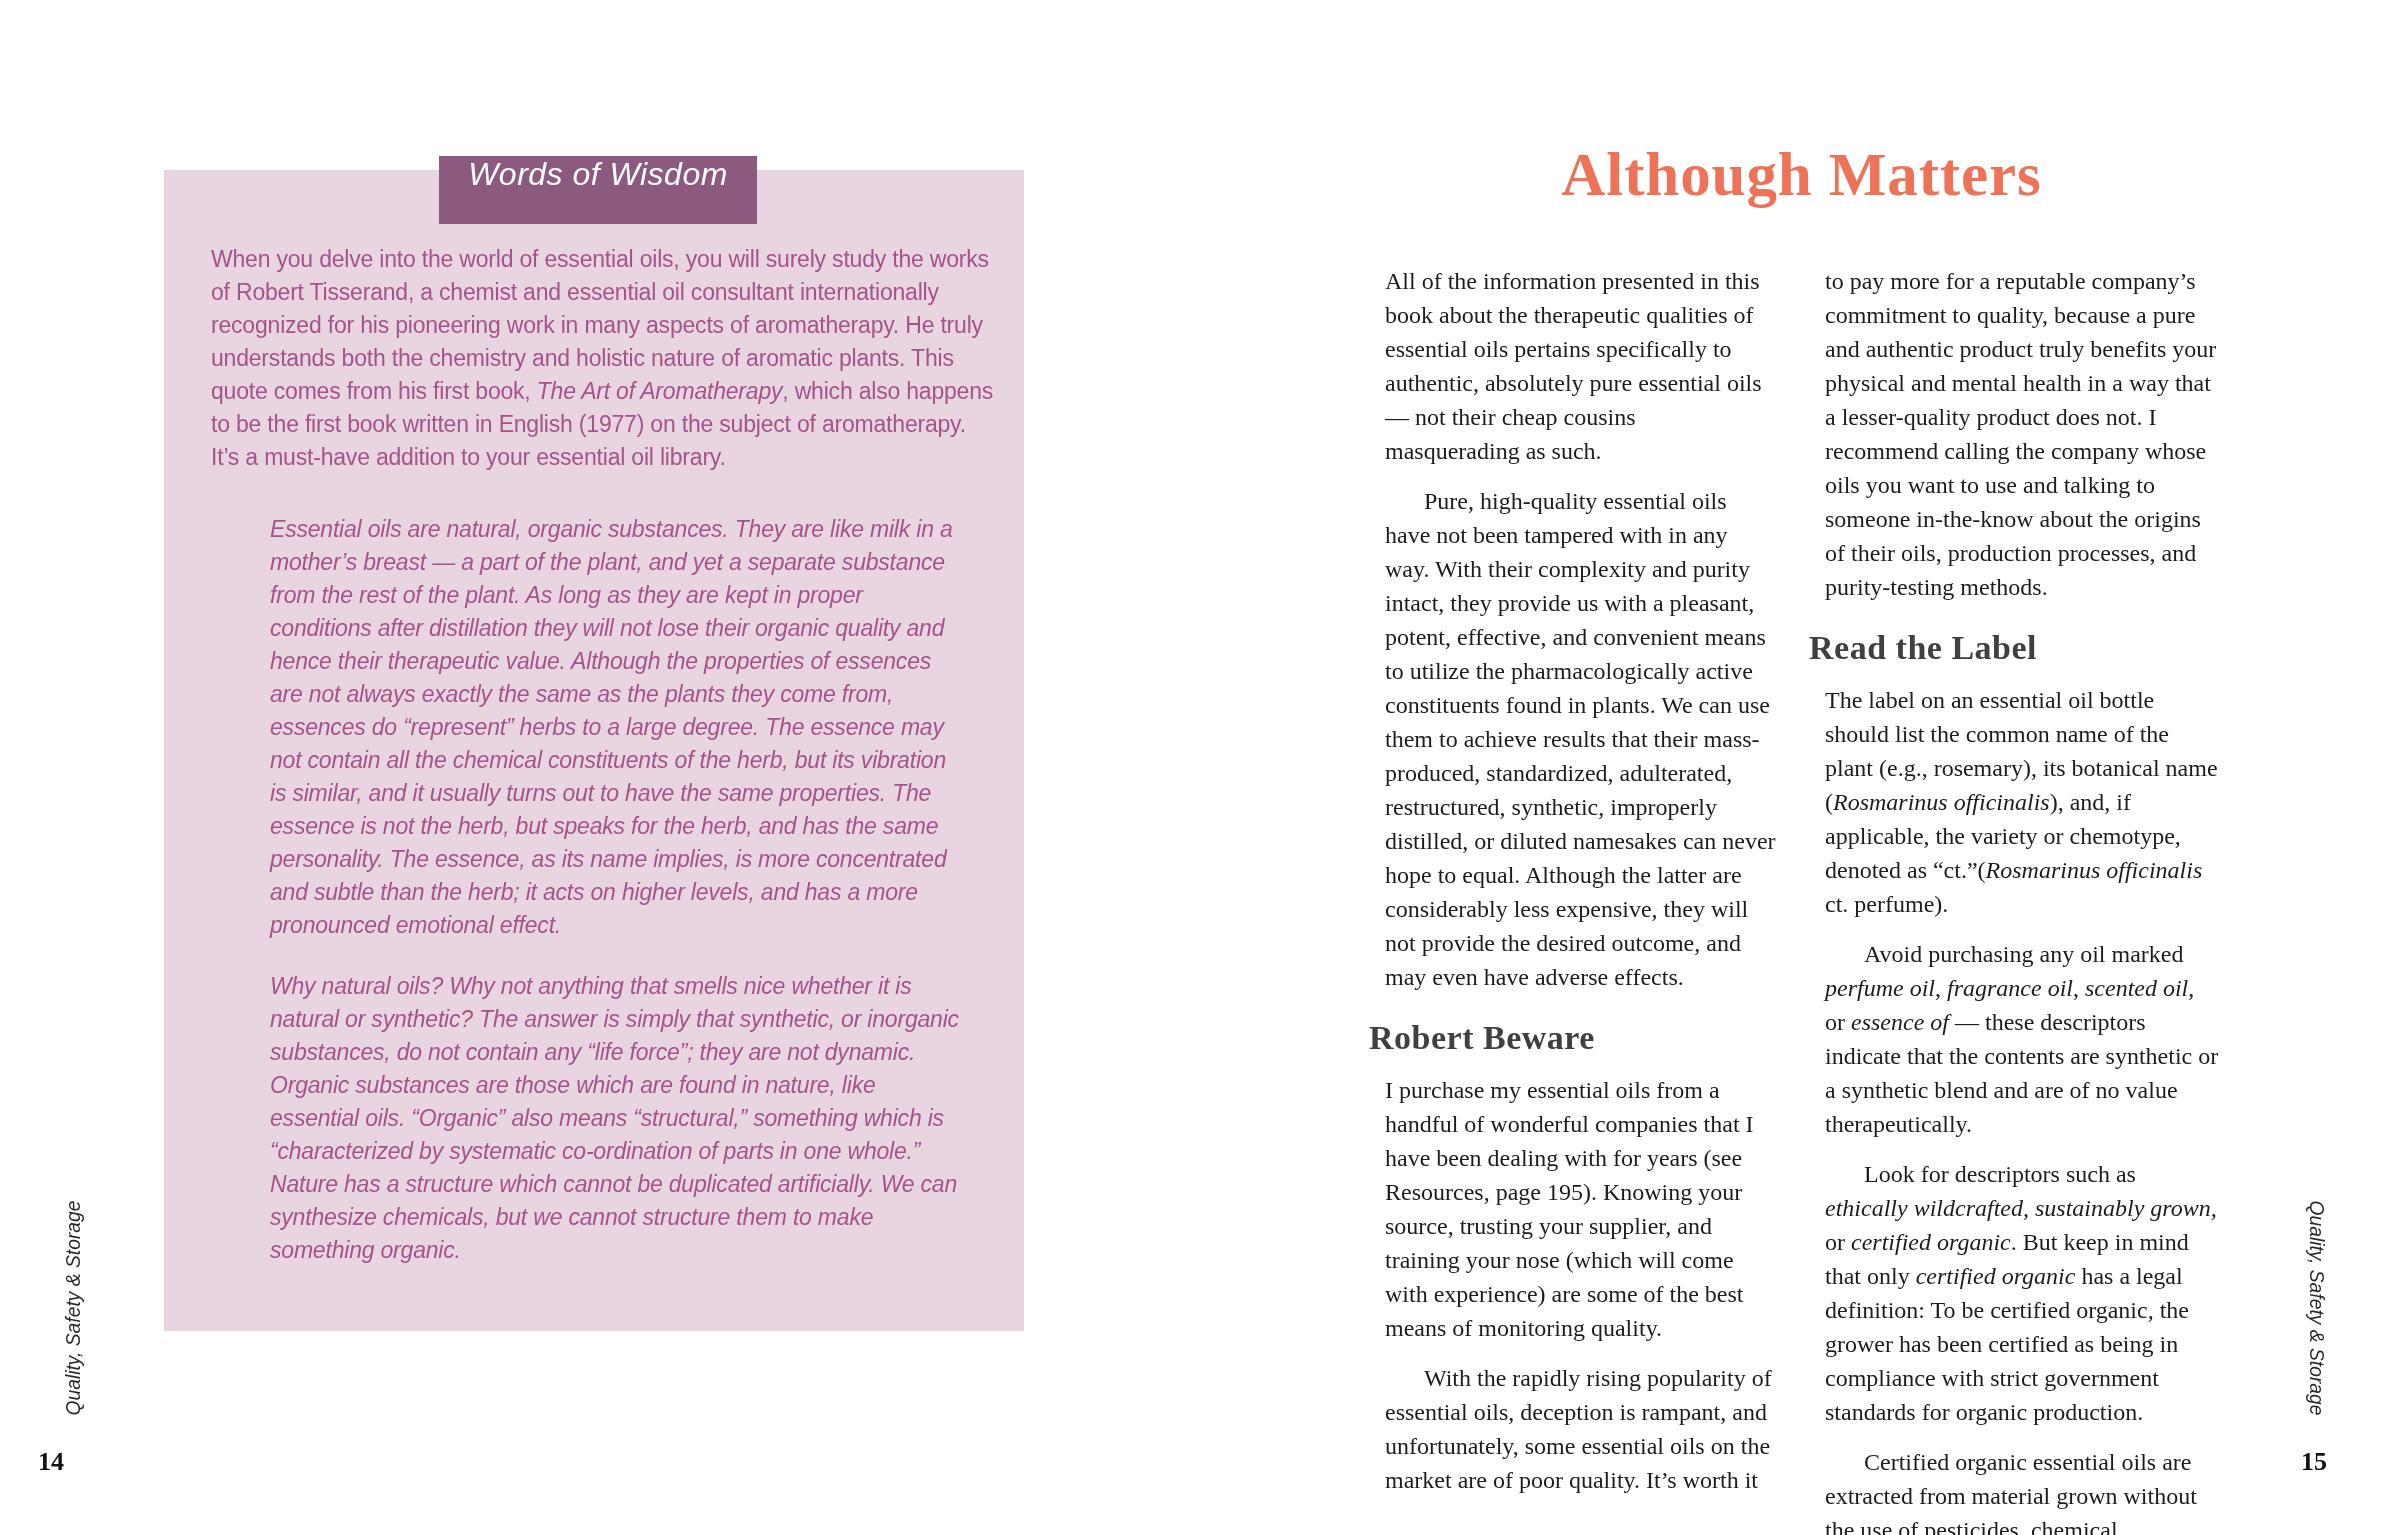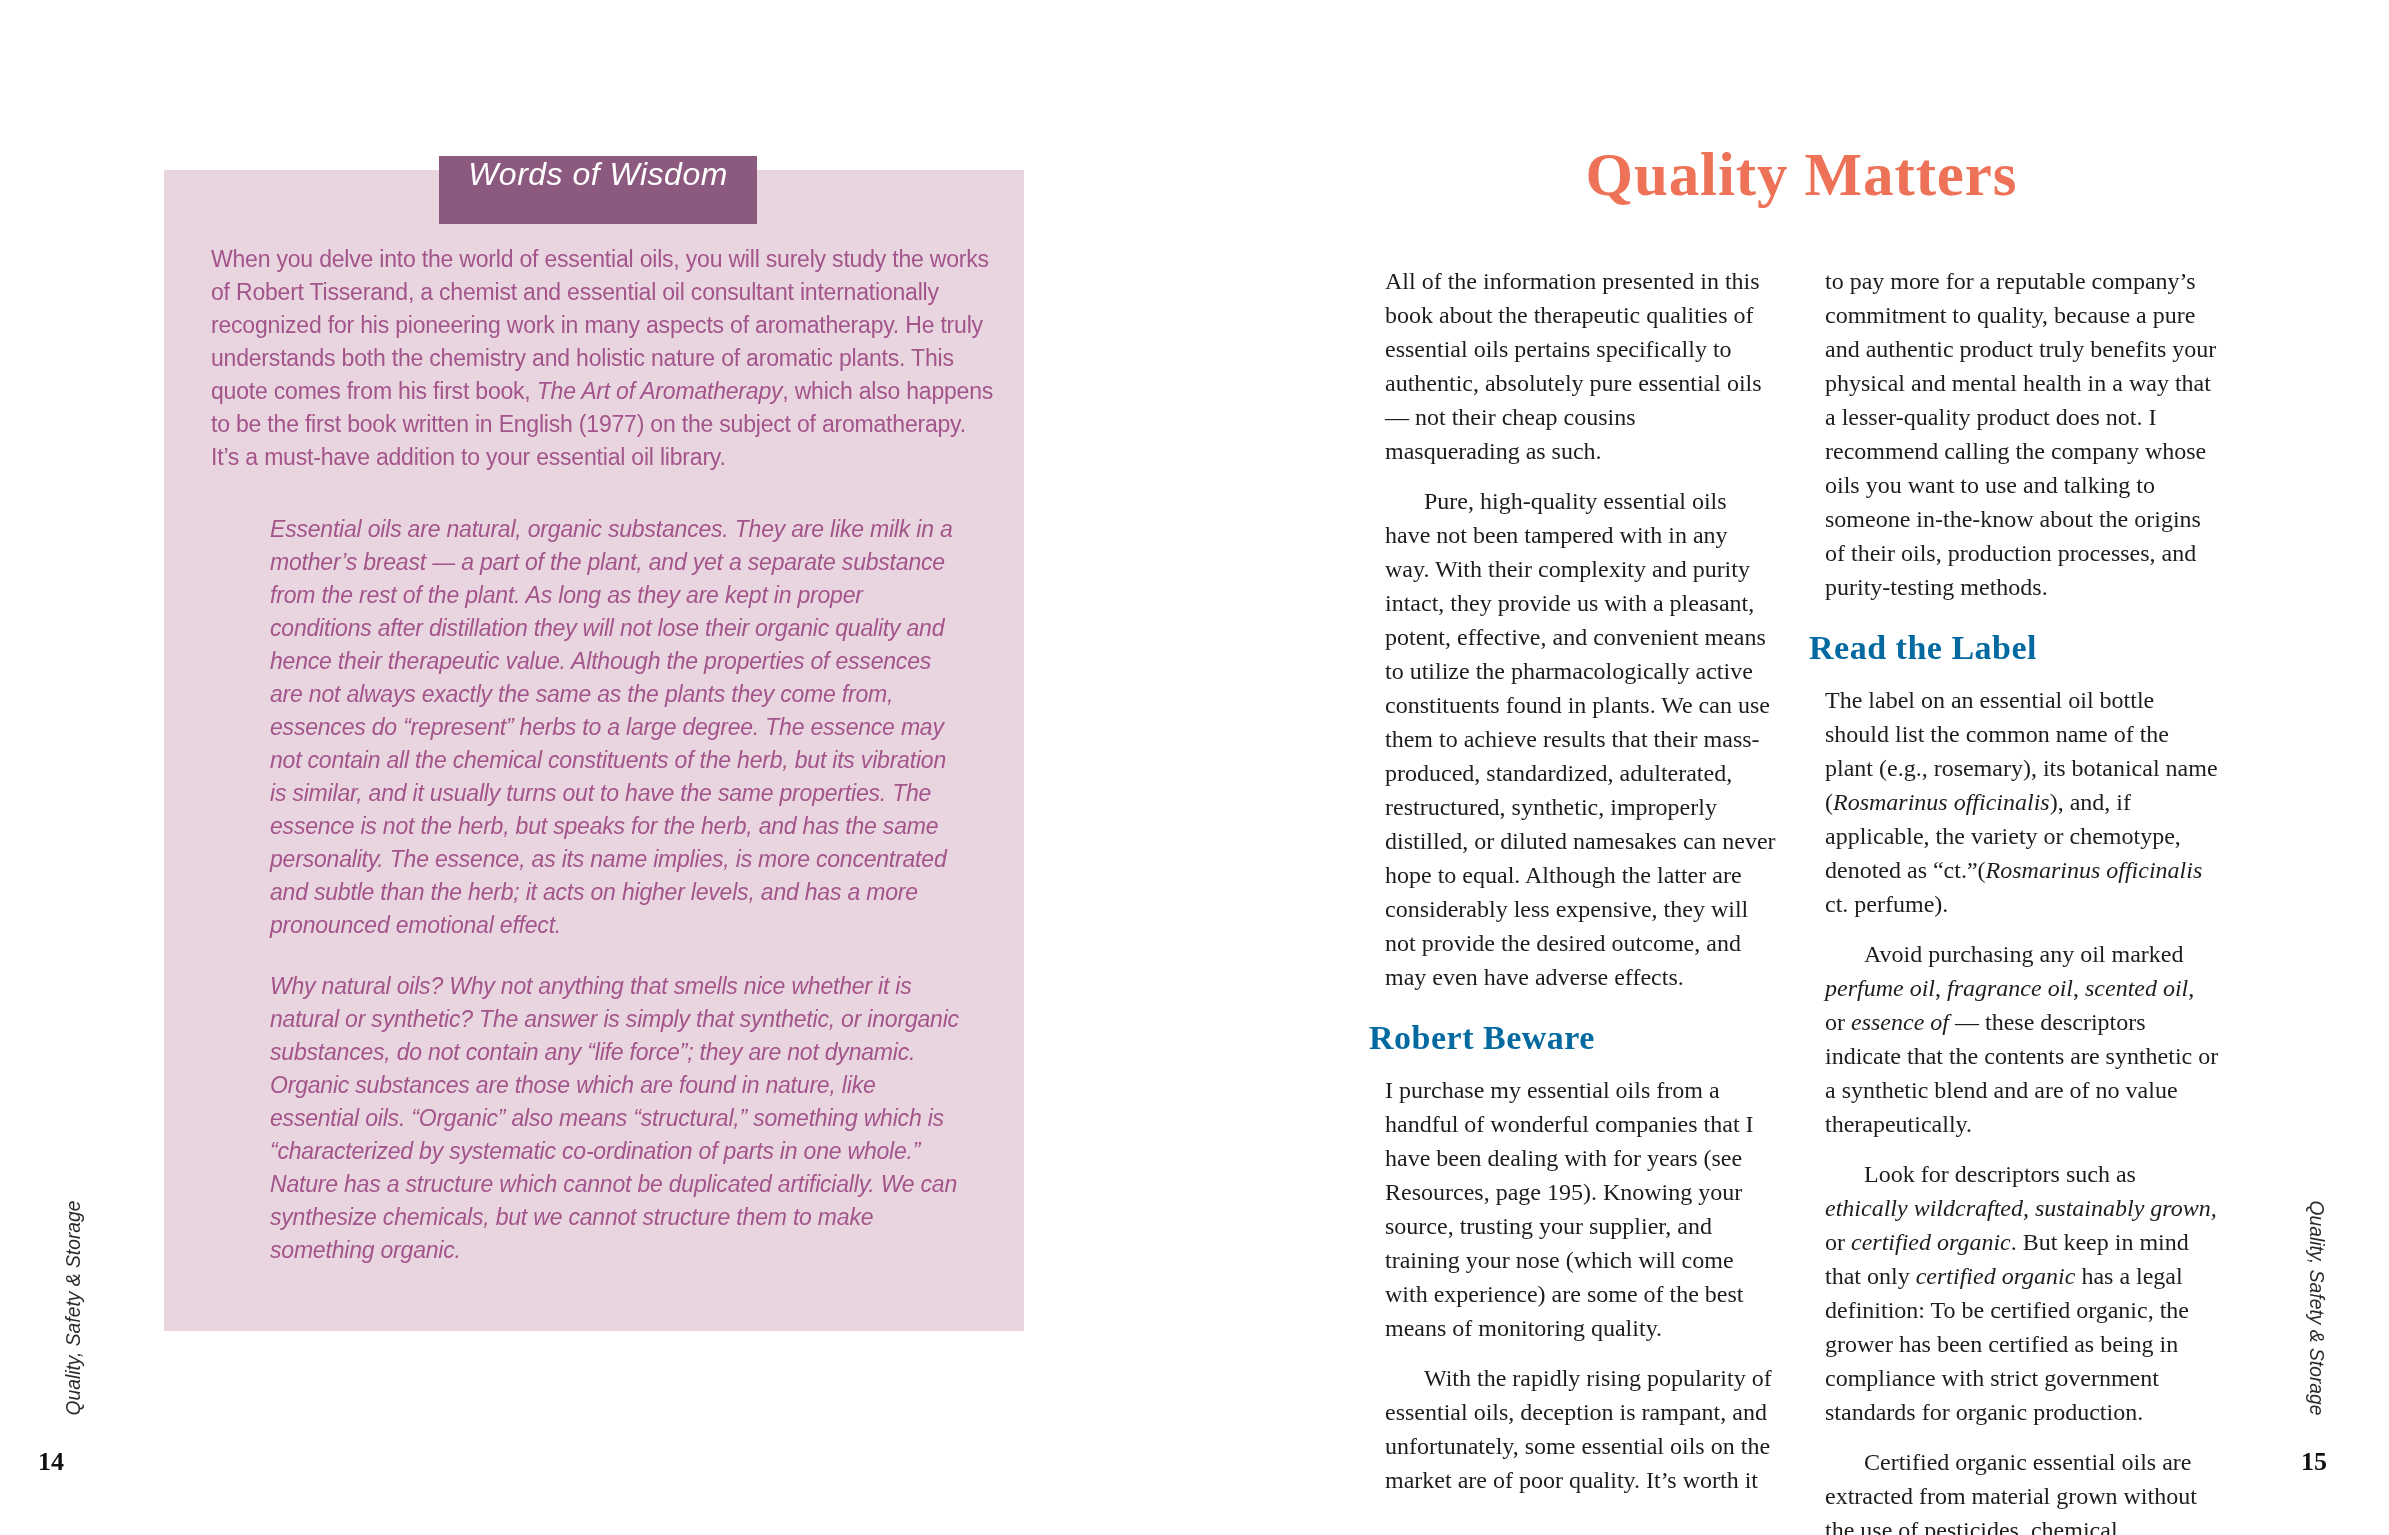--- a/index.html
+++ b/index.html
@@ -79,21 +79,21 @@
   .col-1{ left:1369px; width:423px; }
   .col-2{ left:1809px; width:426px; }
   .col p{ margin:16px; }
   .col p.indent{ text-indent:39px; }
   .section-heading{
     margin:24px 0 7.4px 0;
     font-family:"Liberation Serif", serif;
     font-weight:bold;
     font-size:34px;
     line-height:39px;
-    color:#0369a1;
+    color:#404040;
     letter-spacing:0.5px;
   }
   
   .side-label{
     position:absolute;
     width:239px; height:24px;
     font-family:"Liberation Sans", sans-serif;
     font-style:italic;
     font-size:19.3px;
     color:#2a2a2a;
@@ -132,21 +132,21 @@
   <div class="wow-intro"><span>When you delve into the world of essential oils, you will surely study the works of Robert Tisserand, a chemist and essential oil consultant internationally recognized for his pioneering work in many aspects of aromatherapy. He truly understands both the chemistry and holistic nature of aromatic plants. This quote comes from his first book, </span><span style="font-style: italic;">The Art of Aromatherapy</span><span>, which also happens to be the first book written in English (1977) on the subject of aromatherapy. It’s a must-have addition to your essential oil library.</span></div>
 
   <div class="wow-quote q1">Essential oils are natural, organic substances. They are like milk in a mother’s breast — a part of the plant, and yet a separate substance from the rest of the plant. As long as they are kept in proper conditions after distillation they will not lose their organic quality and hence their therapeutic value. Although the properties of essences are not always exactly the same as the plants they come from, essences do “represent” herbs to a large degree. The essence may not contain all the chemical constituents of the herb, but its vibration is similar, and it usually turns out to have the same properties. The essence is not the herb, but speaks for the herb, and has the same personality. The essence, as its name implies, is more concentrated and subtle than the herb; it acts on higher levels, and has a more pronounced emotional effect.</div>
 
   <div class="wow-quote q2">Why natural oils? Why not anything that smells nice whether it is natural or synthetic? The answer is simply that synthetic, or inorganic substances, do not contain any “life force”; they are not dynamic. Organic substances are those which are found in nature, like essential oils. “Organic” also means “structural,” something which is “characterized by systematic co-ordination of parts in one whole.” Nature has a structure which cannot be duplicated artificially. We can synthesize chemicals, but we cannot structure them to make something organic.</div>
 
   <div class="side-label left">Quality, Safety &amp; Storage</div>
 
   <div class="page-num left">14</div>
 
-  <div class="page-title">Quality Matters</div>
+  <div class="page-title">Although Matters</div>
 
   <div class="col col-1">
     <p>All of the information presented in this book about the therapeutic qualities of essential oils pertains specifically to authentic, absolutely pure essential oils — not their cheap cousins masquerading as such.</p>
     <p class="indent">Pure, high-quality essential oils have not been tampered with in any way. With their complexity and purity intact, they provide us with a pleasant, potent, effective, and convenient means to utilize the pharmacologically active constituents found in plants. We can use them to achieve results that their mass-produced, standardized, adulterated, restructured, synthetic, improperly distilled, or diluted namesakes can never hope to equal. Although the latter are considerably less expensive, they will not provide the desired outcome, and may even have adverse effects.</p>
     <h2 class="section-heading">Robert Beware</h2>
     <p>I purchase my essential oils from a handful of wonderful companies that I have been dealing with for years (see Resources, page 195). Knowing your source, trusting your supplier, and training your nose (which will come with experience) are some of the best means of monitoring quality.</p>
     <p class="indent">With the rapidly rising popularity of essential oils, deception is rampant, and unfortunately, some essential oils on the market are of poor quality. It’s worth it</p>
   </div>
 
   <div class="col col-2">

